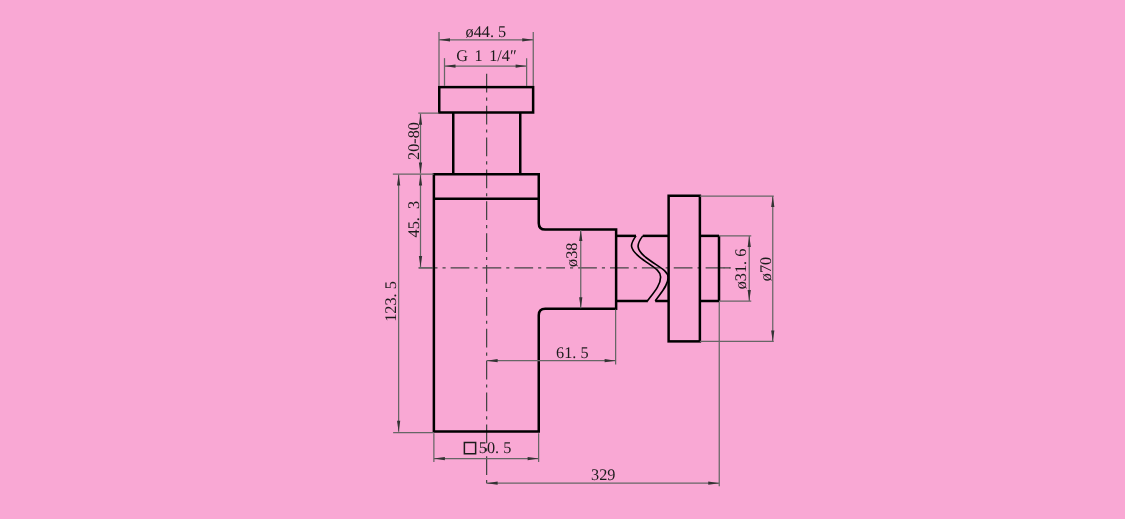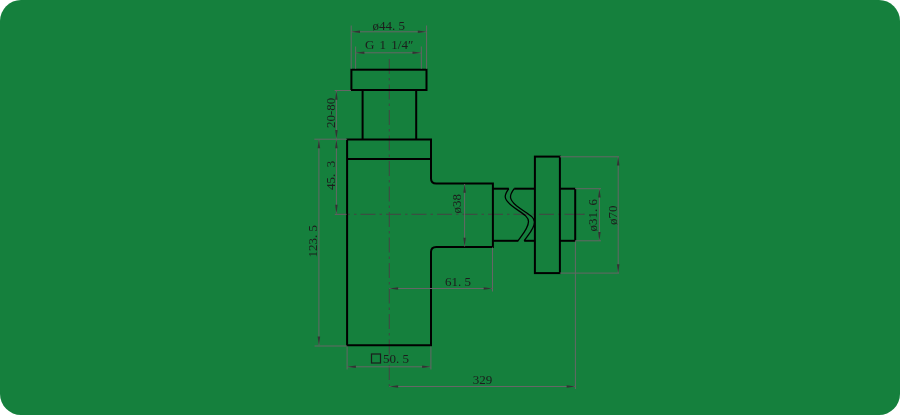--- a/index.html
+++ b/index.html
@@ -1,16 +1,16 @@
 <!DOCTYPE html>
 <html><head>
 <meta charset="utf-8">
 <style>
   html,body{margin:0;padding:0;background:#ffffff;}
-  .wrap{width:900px;height:415px;position:relative;background:#15803d;overflow:hidden;border-radius:21px;}
+  .wrap{width:900px;height:415px;position:relative;background:#f9a8d4;overflow:hidden;}
   text{font-family:"Liberation Serif", serif;fill:#1c1c1c;}
 </style>
 </head>
 <body>
 <div class="wrap">
 <svg width="900" height="415" viewBox="0 0 900 415" xmlns="http://www.w3.org/2000/svg">
 <g fill="none" stroke-linecap="butt">
 
 <line x1="389.3" y1="59" x2="389.3" y2="389" stroke="#444" stroke-width="1" stroke-dasharray="15 4 2.5 4"></line>
 

